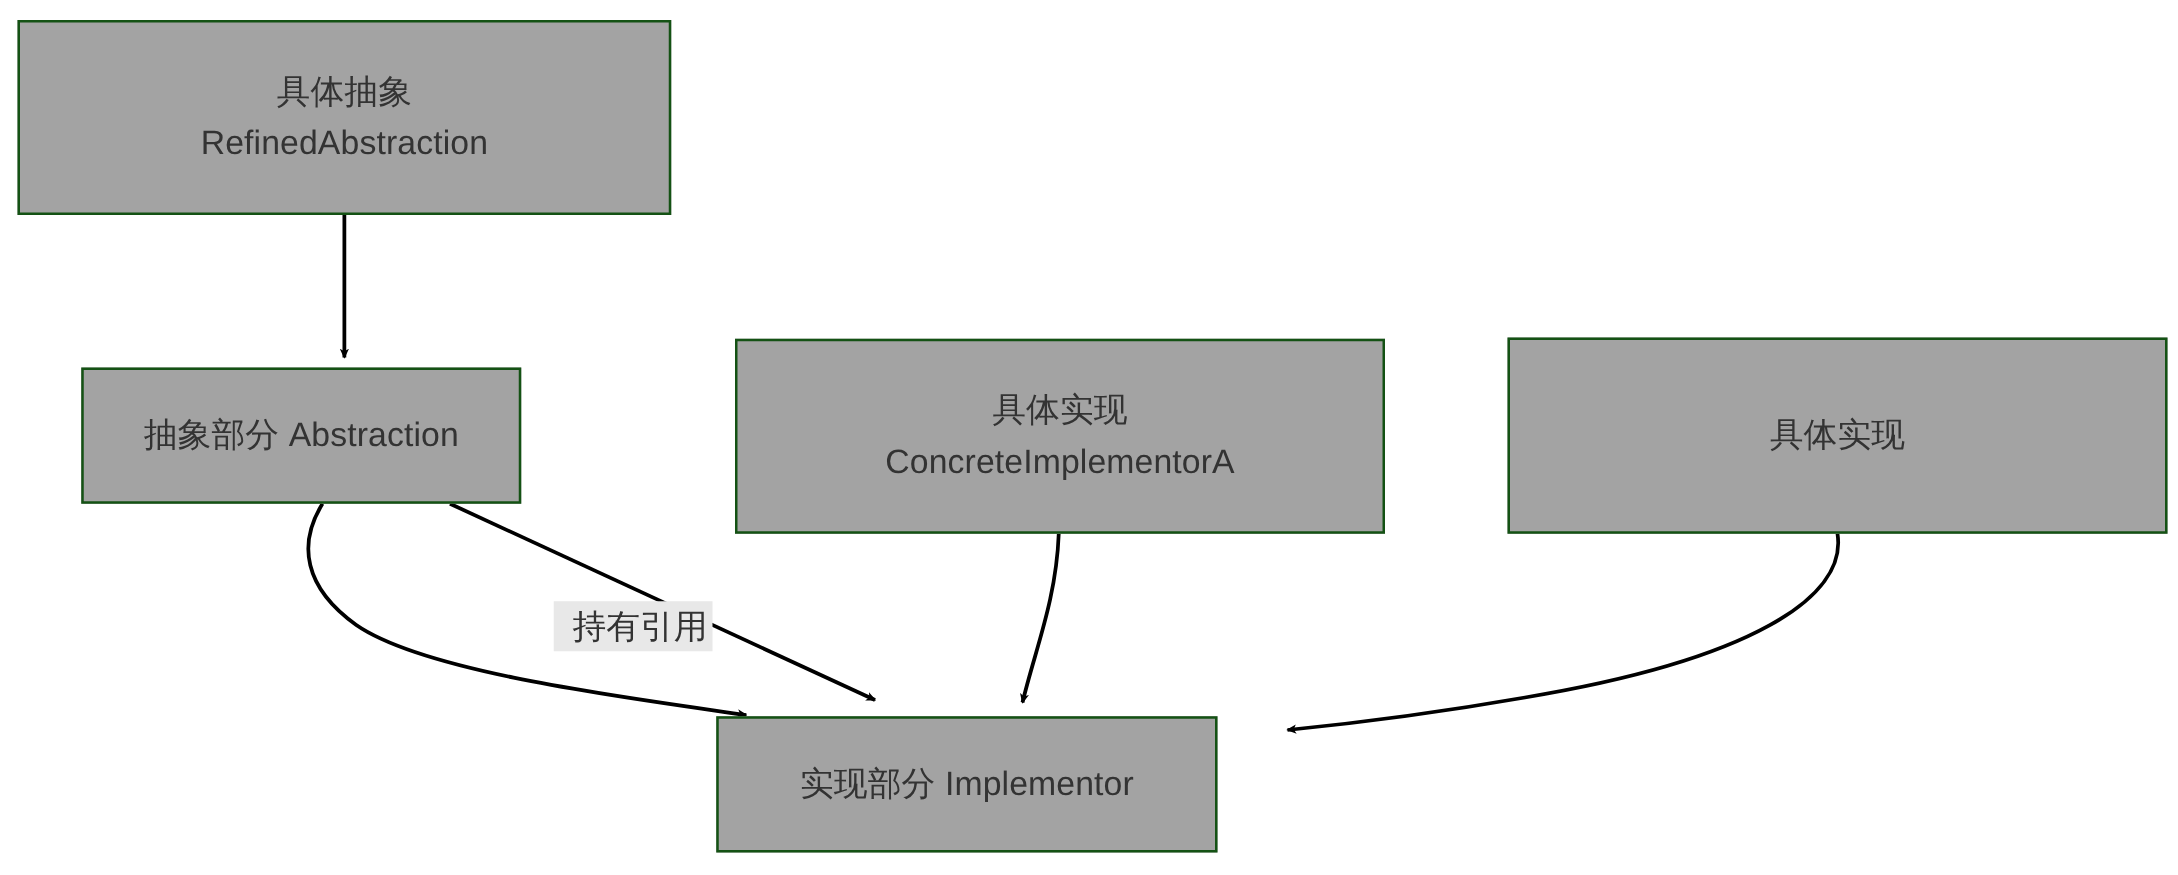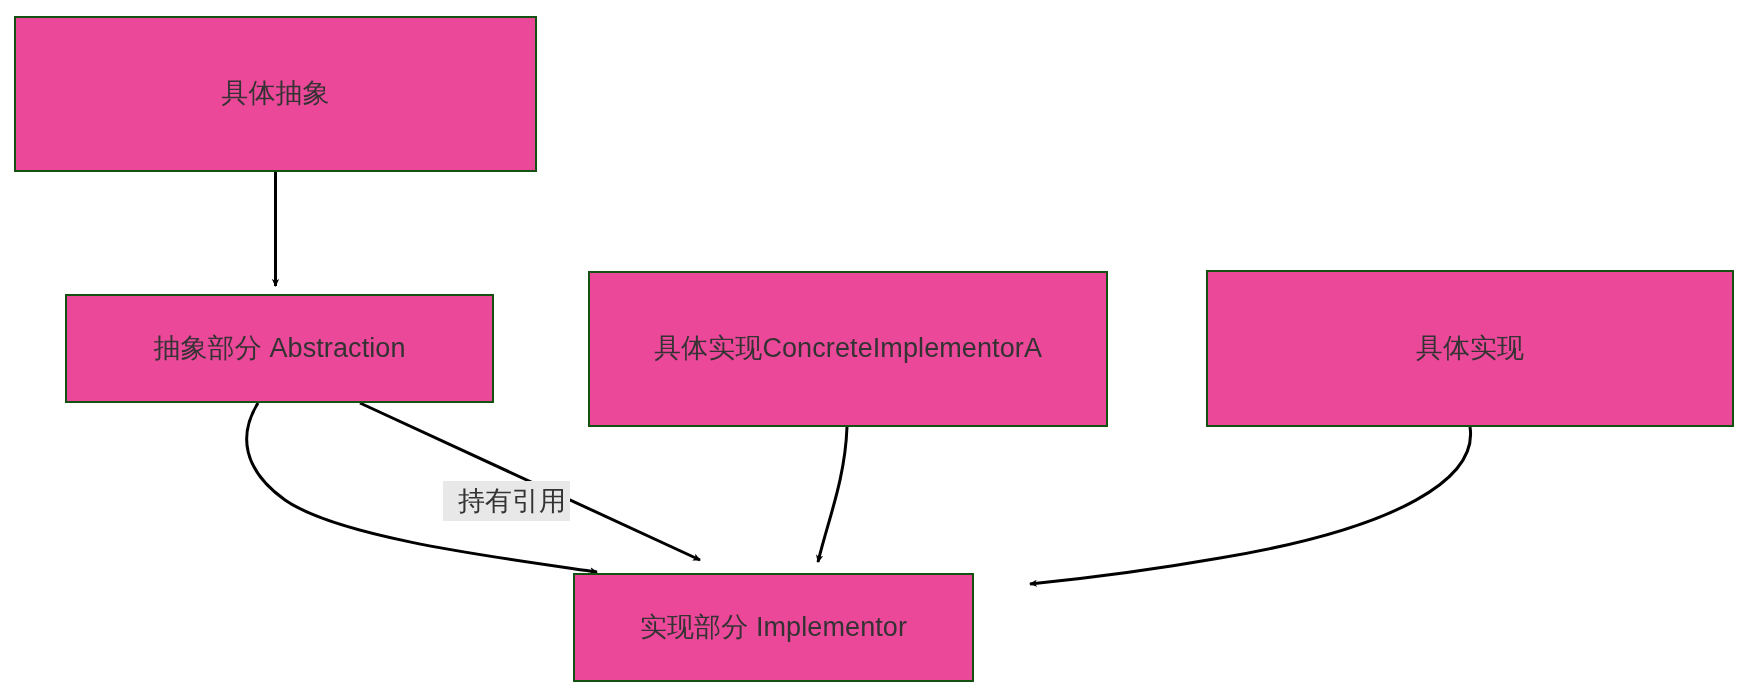--- a/index.html
+++ b/index.html
@@ -22,42 +22,42 @@
     position: absolute;
     left: 0;
     top: 0;
     width: 1742px;
     height: 700px;
     pointer-events: none;
   }
   .node {
     position: absolute;
     box-sizing: border-box;
-    background: #ec4899;
+    background: #a3a3a3;
     border: 2px solid #145214;
     display: flex;
-    flex-direction: row;
+    flex-direction: column;
     align-items: center;
     justify-content: center;
     color: #333333;
     font-size: 27px;
     line-height: 1.52;
     text-align: center;
     white-space: nowrap;
     letter-spacing: 0.1px;
   }
   .node .line {
     display: block;
   }
   
   #node-refined-abstraction {
     left: 14px;  top: 16px;  width: 523px;  height: 156px;
   }
   #node-abstraction {
-    left: 65px;  top: 294px; width: 429px;  height: 109px;
+    left: 65px;  top: 294px; width: 352px;  height: 109px;
   }
   #node-concrete-a {
     left: 588px; top: 271px; width: 520px;  height: 156px;
   }
   #node-concrete-b {
     left: 1206px; top: 270px; width: 528px; height: 157px;
   }
   #node-implementor {
     left: 573px; top: 573px; width: 401px;  height: 109px;
   }
@@ -96,20 +96,21 @@
 
     <path d="M 360 403 L 700 560" fill="none" stroke="#000000" stroke-width="3" marker-end="url(#arrow-head)"></path>
 
     <path d="M 847 427 C 845 480 828 520 818 562" fill="none" stroke="#000000" stroke-width="3" marker-end="url(#arrow-head)"></path>
 
     <path d="M 1470 427 C 1478 478 1400 528 1220 558 C 1140 572 1070 580 1030 584" fill="none" stroke="#000000" stroke-width="3" marker-end="url(#arrow-head)"></path>
   </svg>
 
   <div class="node" id="node-refined-abstraction">
     <span class="line">具体抽象</span>
+    <span class="line">RefinedAbstraction</span>
   </div>
 
   <div class="node" id="node-abstraction">
     <span class="line">抽象部分 Abstraction</span>
   </div>
 
   <div class="node" id="node-concrete-a">
     <span class="line">具体实现</span>
     <span class="line">ConcreteImplementorA</span>
   </div>

